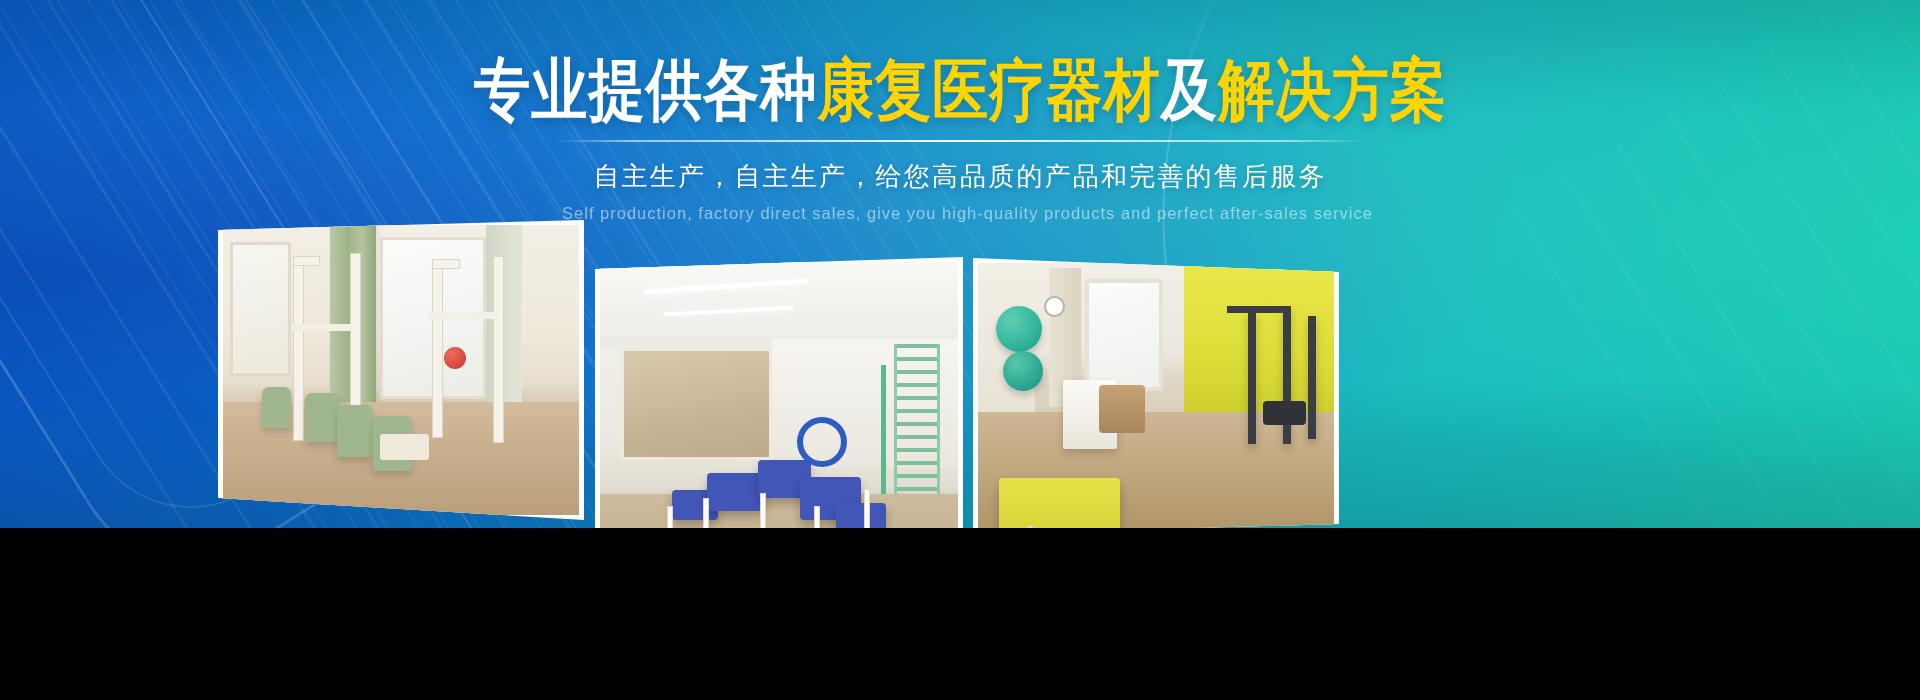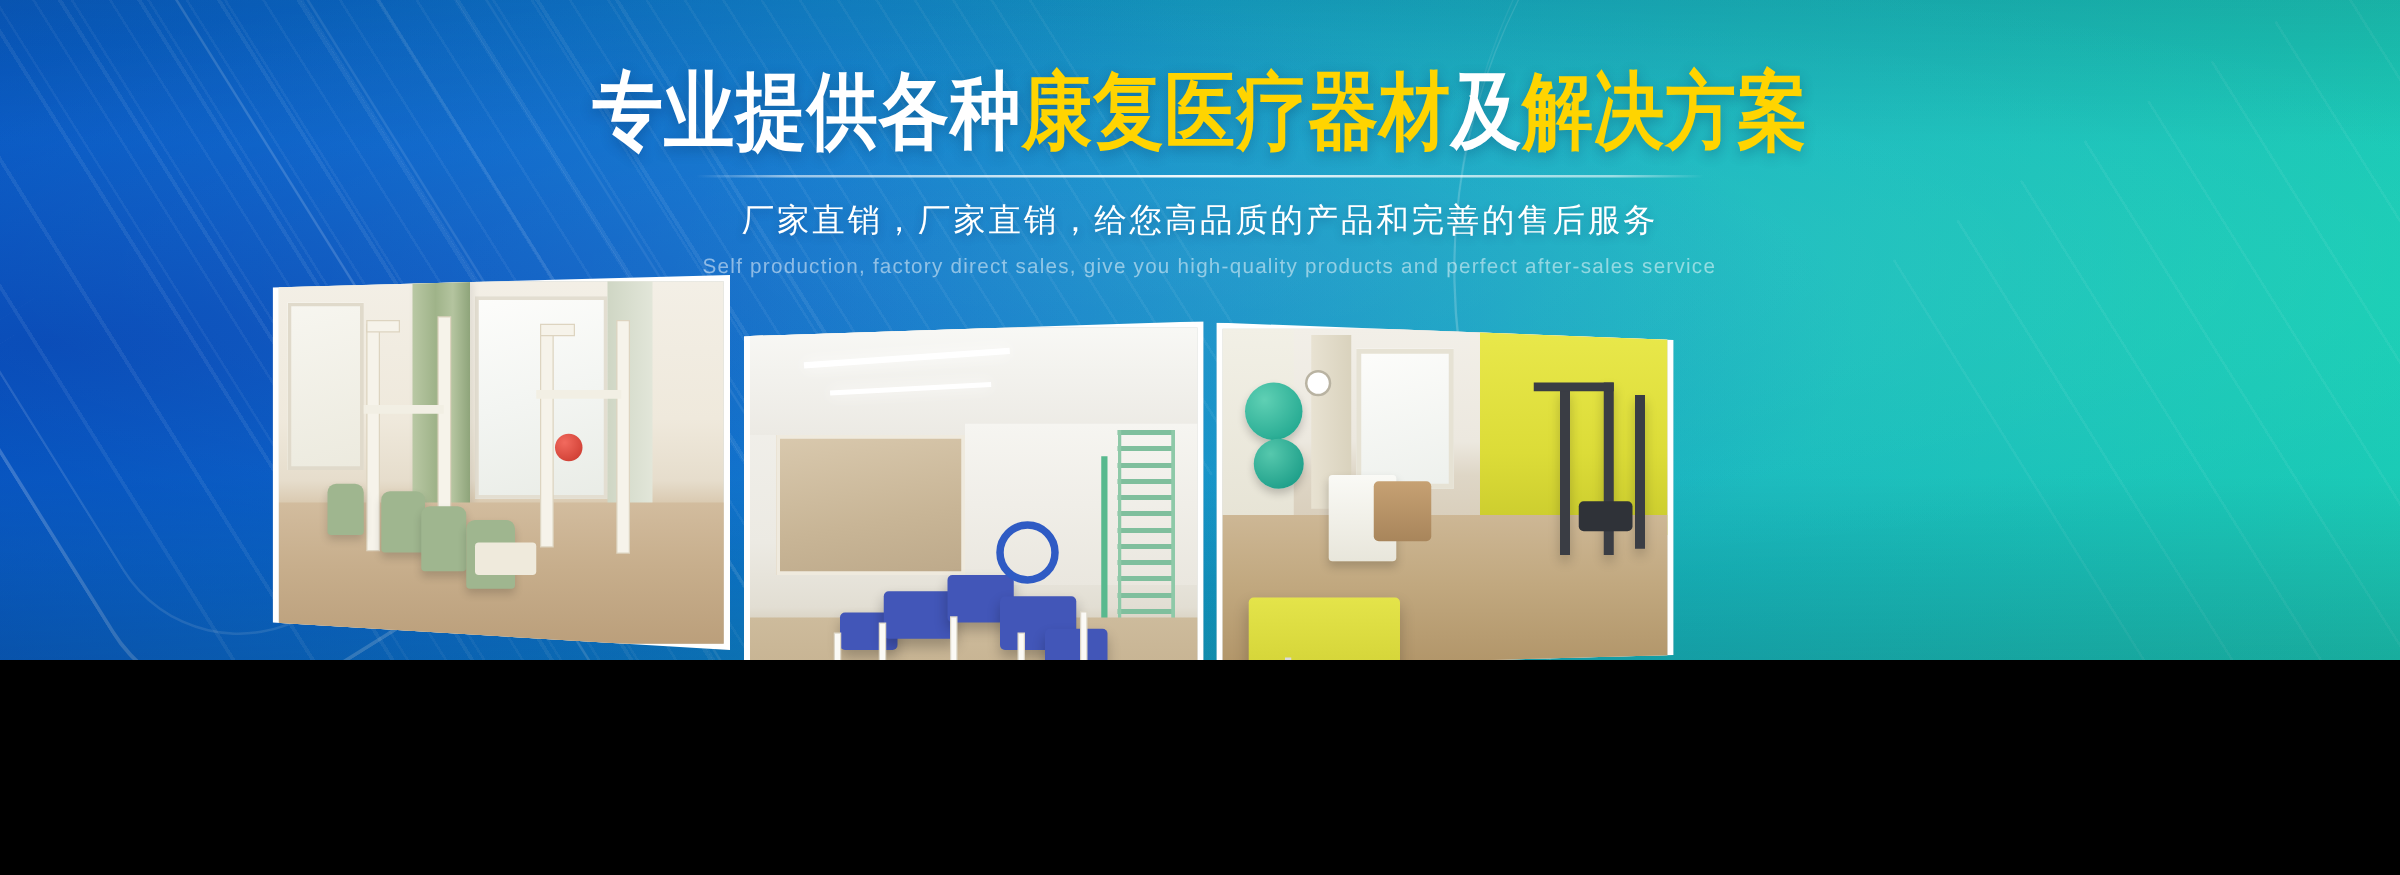--- a/index.html
+++ b/index.html
@@ -252,21 +252,21 @@
   <div class="swoosh"></div>
   <div class="swoosh2"></div>
   <div class="bg-vign"></div>
 
   <div class="text-wrap">
 
     <div class="headline"><span class="hl-w">专业提供各种</span><span class="hl-y">康复医疗器材</span><span class="hl-w">及</span><span class="hl-y">解决方案</span></div>
 
     <div class="divider"></div>
 
-    <div class="sub-cn">厂家直销，厂家直销，给您高品质的产品和完善的售后服务</div>
+    <div class="sub-cn">自主生产，自主生产，给您高品质的产品和完善的售后服务</div>
     <div class="sub-en">Self production, factory direct sales, give you high-quality products and perfect after-sales service</div>
   </div>
 
   <div class="photos">
 
     <div class="pframe p-left">
       <div class="inner">
         <div class="scene s1">
           <div class="win2"></div>
             <div class="win"></div>

